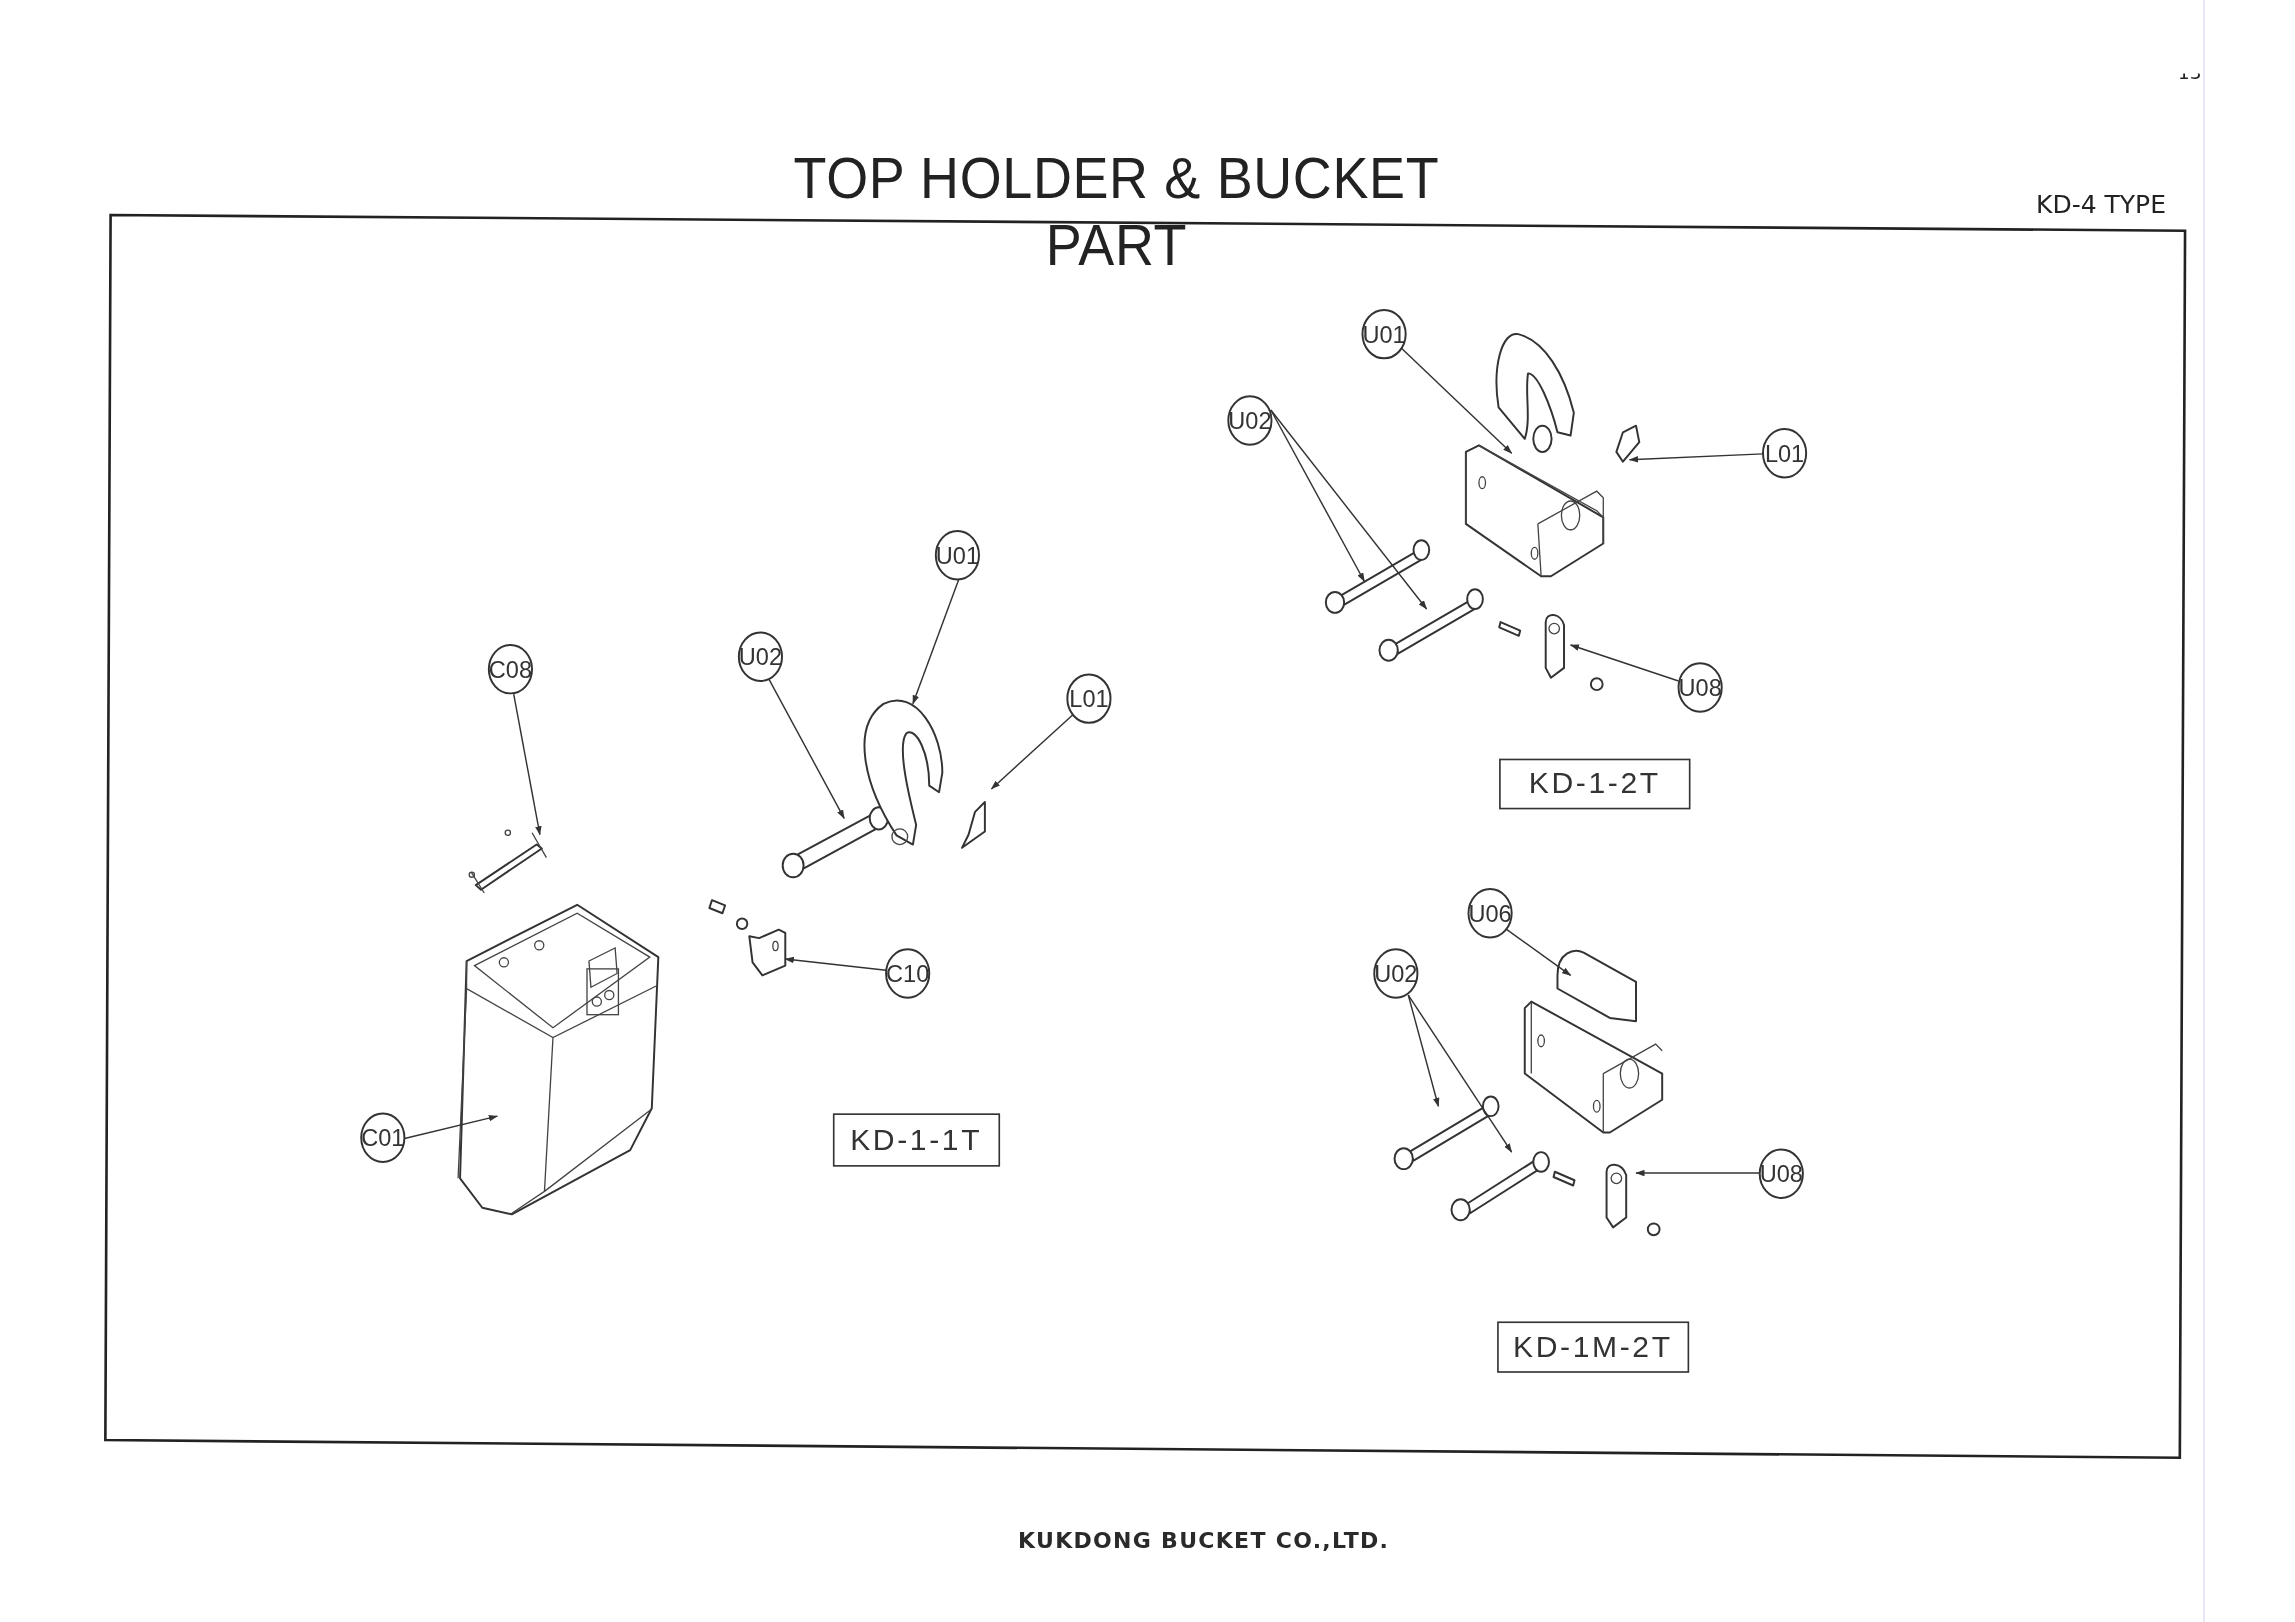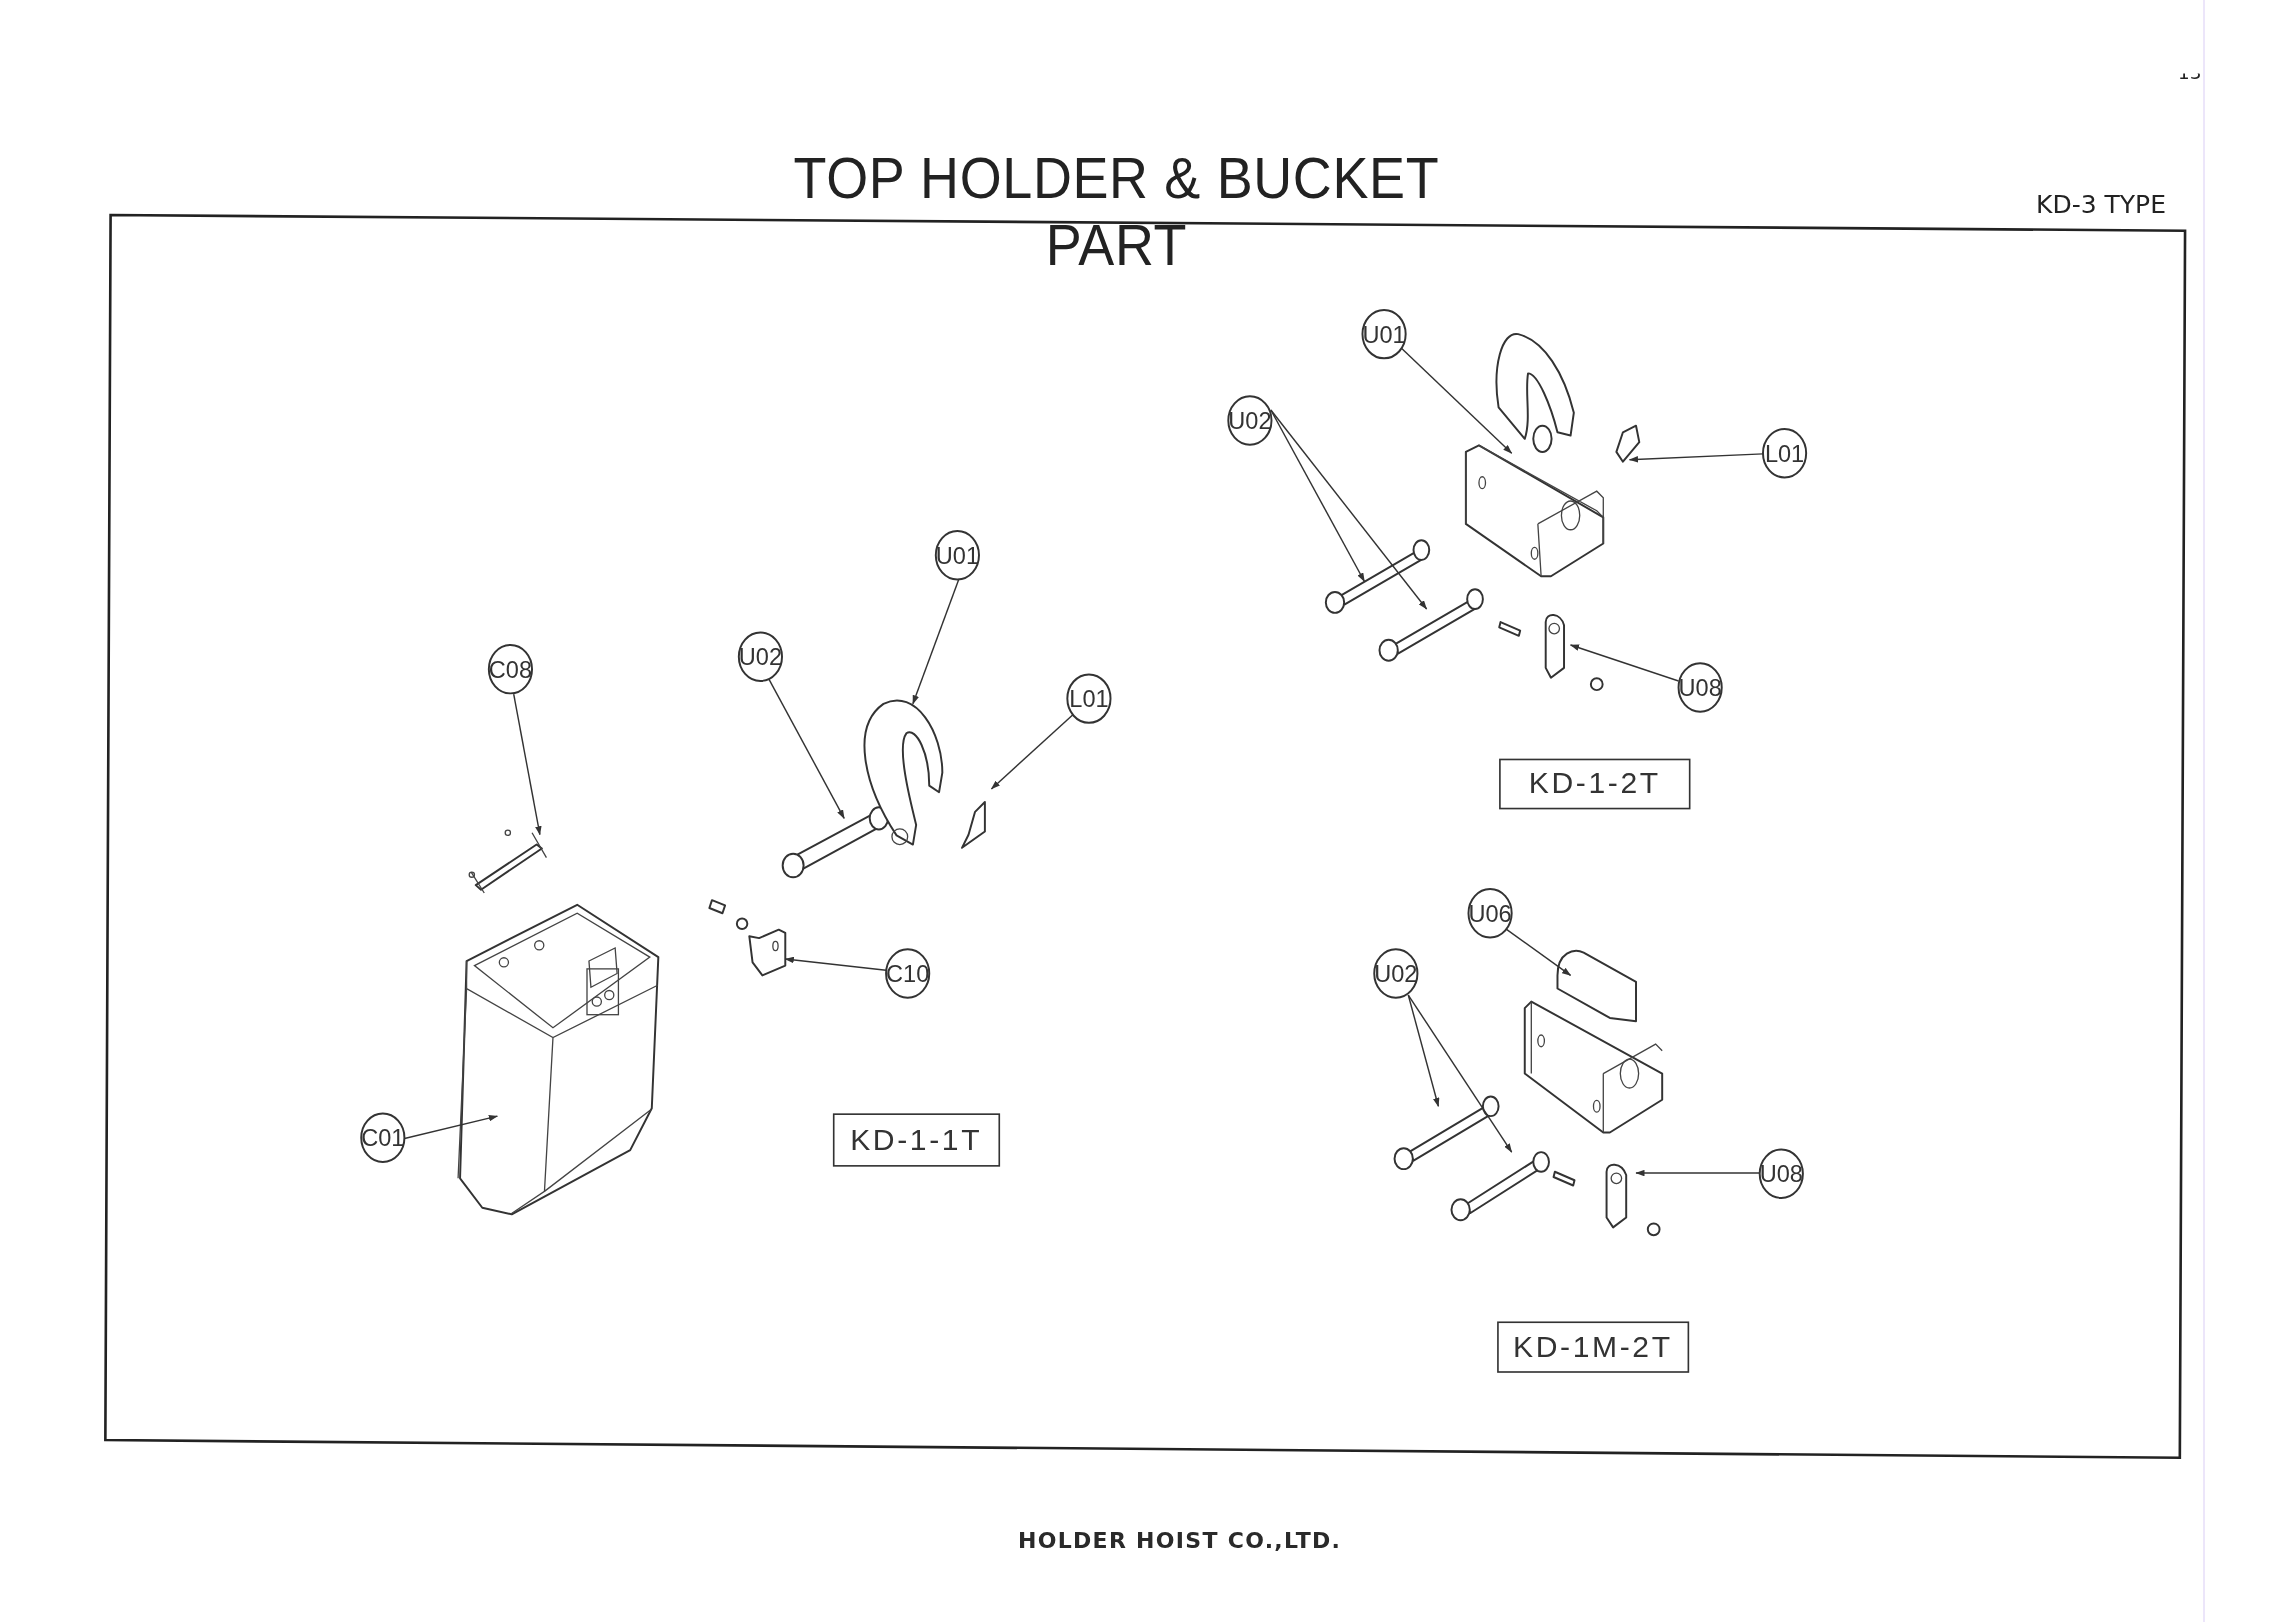--- a/index.html
+++ b/index.html
@@ -31,21 +31,21 @@
   .part { fill: #fff; stroke: #333; stroke-width: 3; stroke-linejoin: round; }
   .thin { fill: none; stroke: #444; stroke-width: 2; }
   .leader { stroke: #333; stroke-width: 2.2; fill: none; }
 </style>
 </head>
 <body>
 
 <div class="margin-line"></div>
 <div class="page-num">13</div>
 <div class="title">TOP HOLDER &amp; BUCKET PART</div>
-<div class="type-label">KD-3 TYPE</div>
+<div class="type-label">KD-4 TYPE</div>
 
 <svg id="sheet" viewBox="0 0 3507 2479" xmlns="http://www.w3.org/2000/svg">
   <defs>
     <marker id="arr" markerWidth="14" markerHeight="10" refX="13" refY="5" orient="auto" markerUnits="userSpaceOnUse">
       <path d="M0,0 L14,5 L0,10 z" fill="#333"></path>
     </marker>
   </defs>
 
   <polygon points="169,328 3339,352 3331,2227 161,2200" fill="none" stroke="#222" stroke-width="4"></polygon>
 
@@ -229,14 +229,14 @@
   <g>
     <rect x="2292" y="1160" width="290" height="75" fill="#fff" stroke="#333" stroke-width="2.5"></rect>
     <text class="model-text" x="2437" y="1212" text-anchor="middle">KD-1-2T</text>
   </g>
   <g>
     <rect x="2289" y="2020" width="291" height="76" fill="#fff" stroke="#333" stroke-width="2.5"></rect>
     <text class="model-text" x="2434" y="2073" text-anchor="middle">KD-1M-2T</text>
   </g>
 </svg>
 
-<div class="company">HOLDER HOIST CO.,LTD.</div>
+<div class="company">KUKDONG BUCKET CO.,LTD.</div>
 
 
 </body></html>

